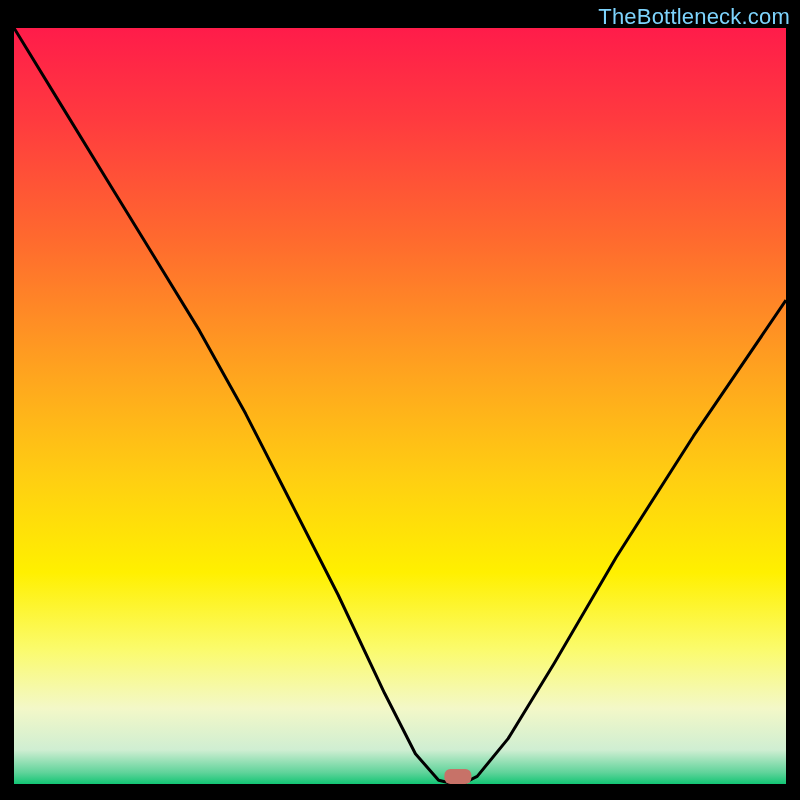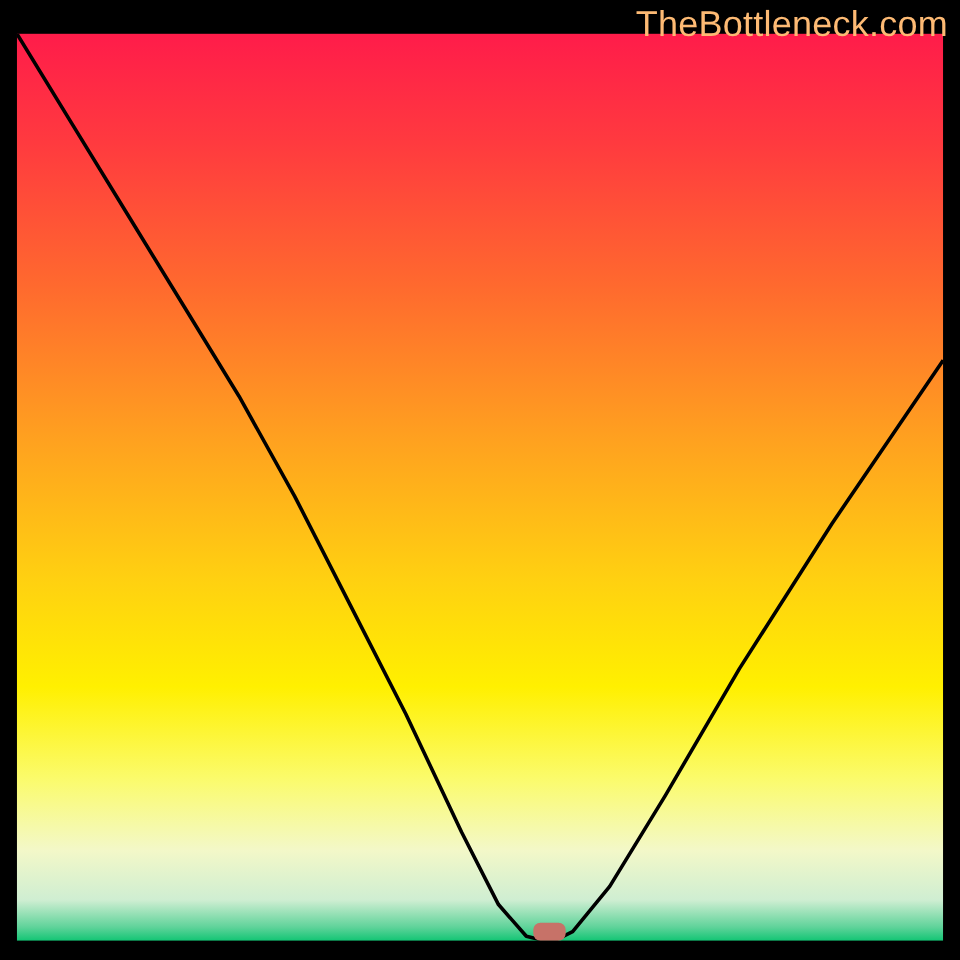--- a/index.html
+++ b/index.html
@@ -14,22 +14,22 @@
   .frame {
     position: relative;
     width: 800px;
     height: 800px;
     background: #000;
   }
   .watermark {
     position: absolute;
     top: 4px;
     right: 10px;
-    color: #fdba74;
-    font-size: 30px;
+    color: #7dd3fc;
+    font-size: 22px;
     font-weight: 500;
     letter-spacing: 0.2px;
     z-index: 10;
   }
   
   .plot {
     position: absolute;
     left: 14px;
     top: 28px;
     width: 772px;

